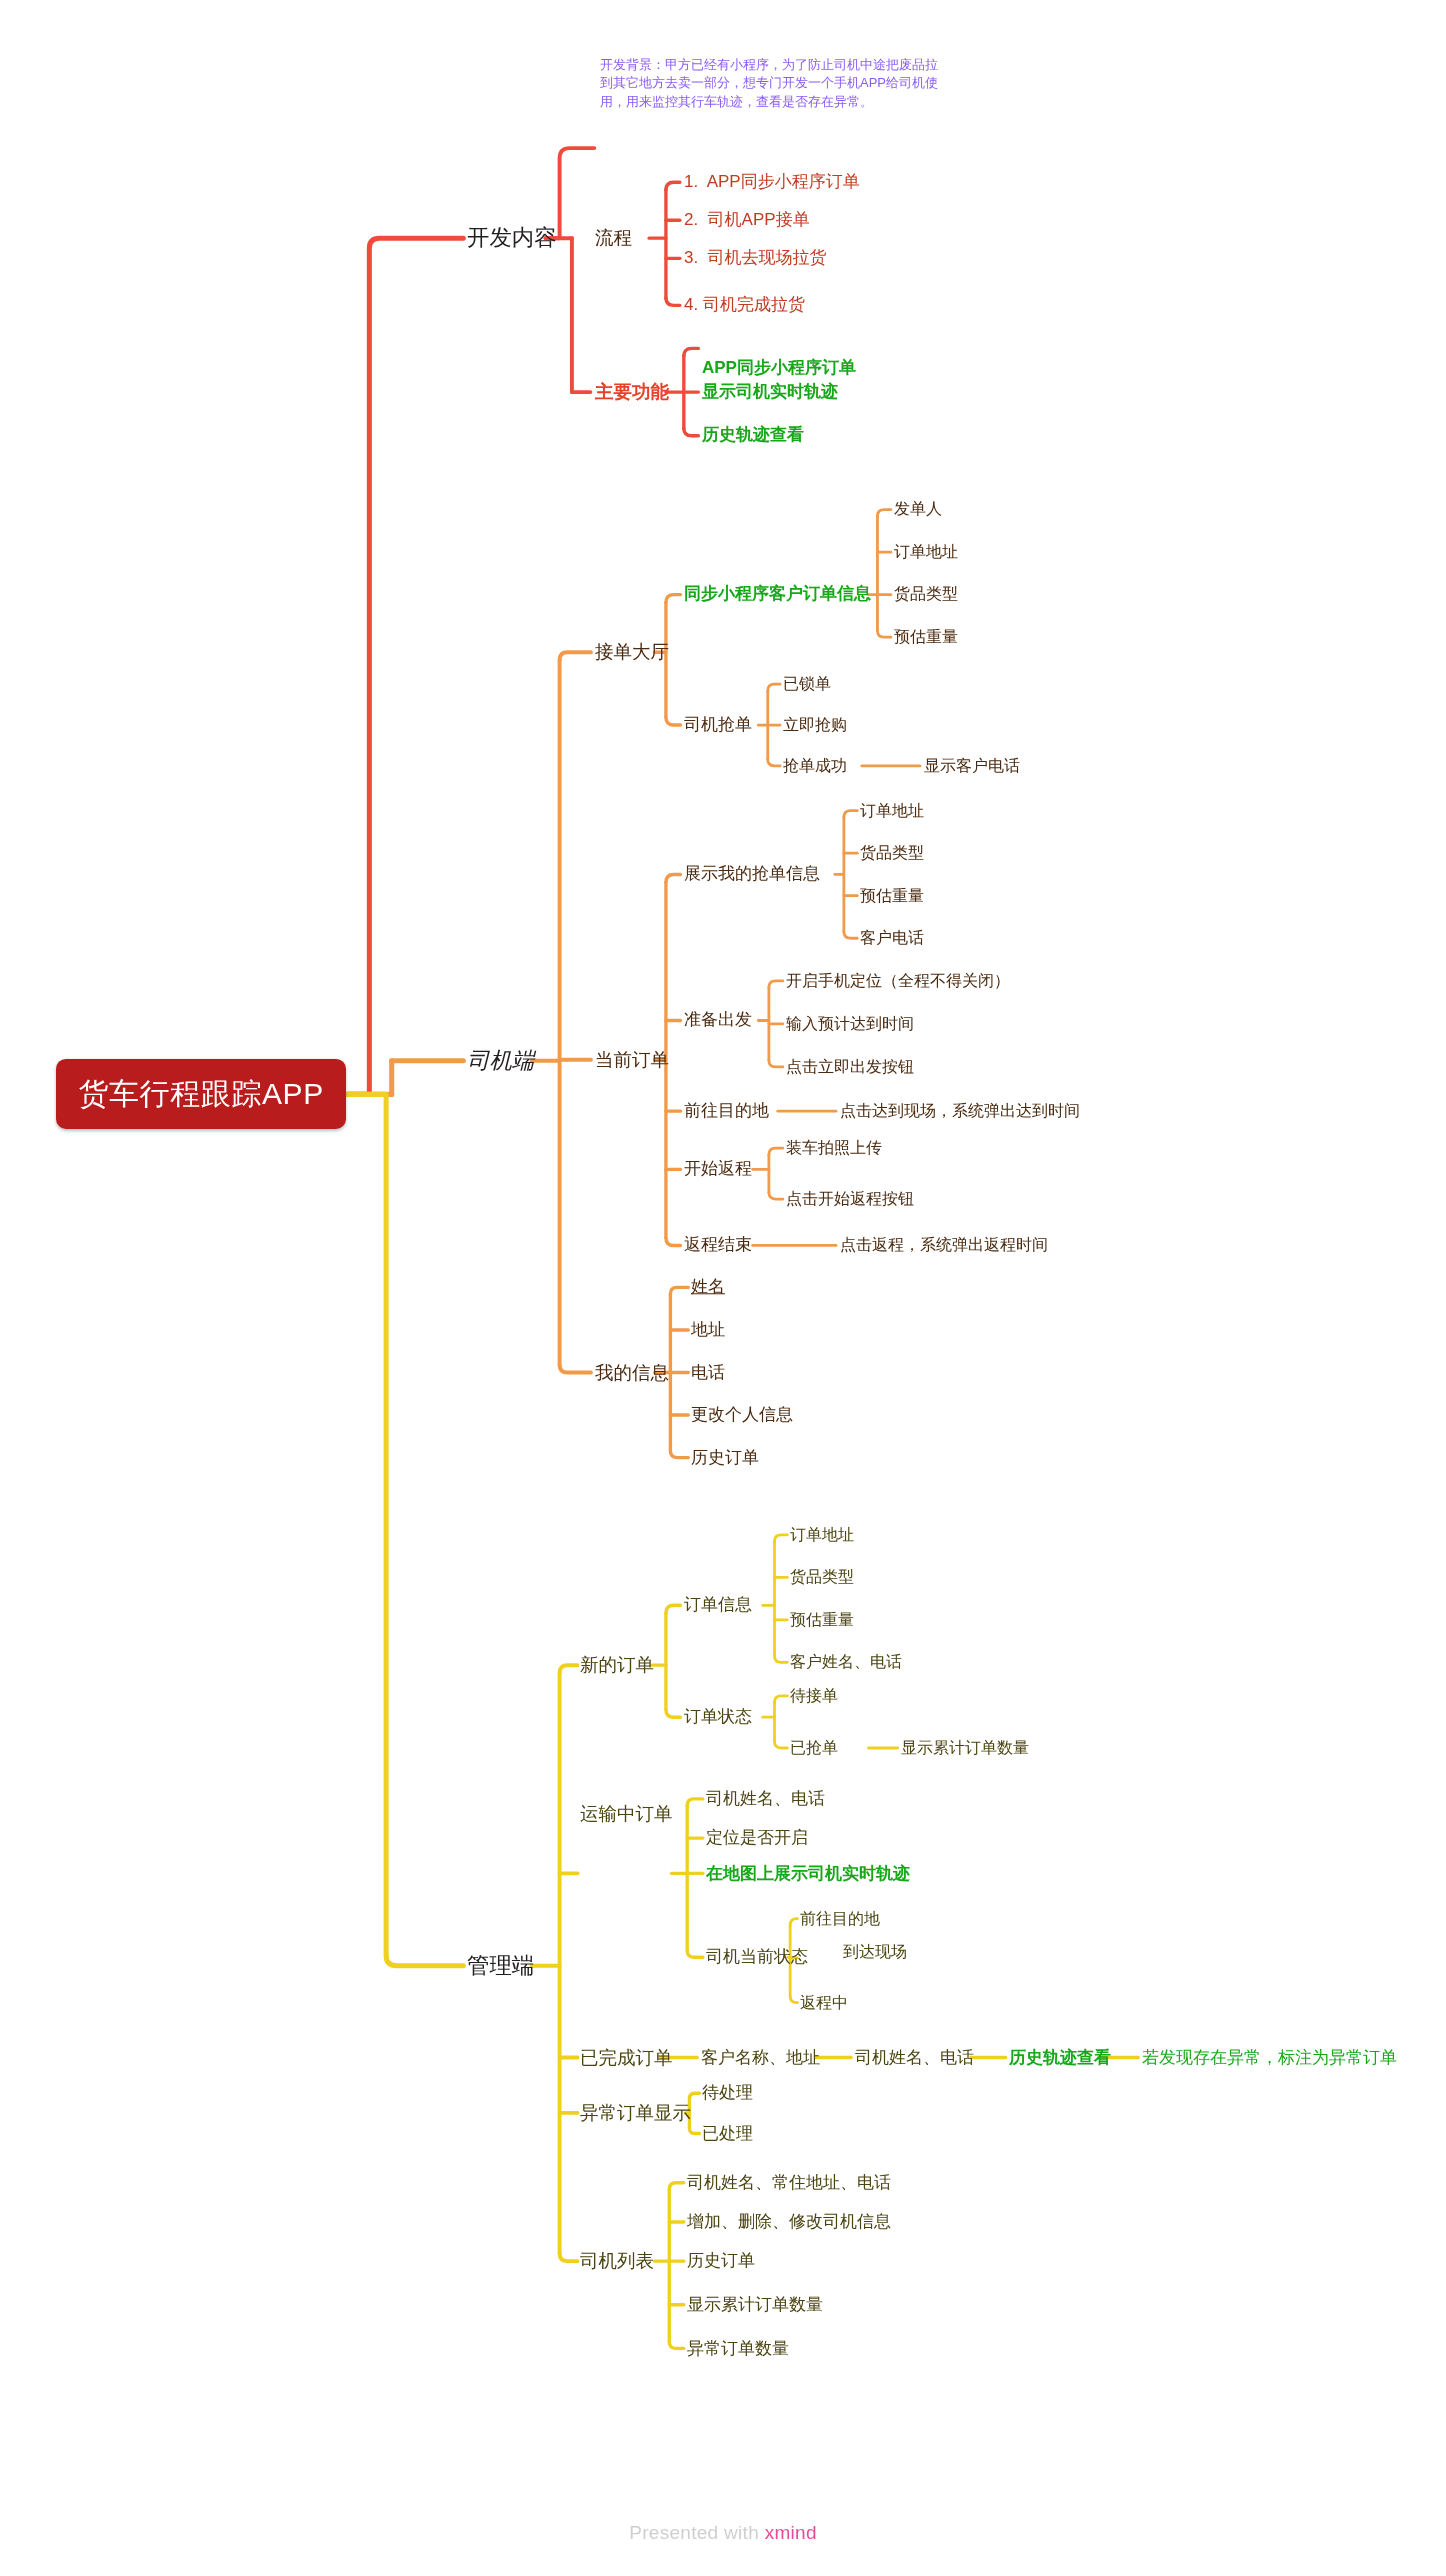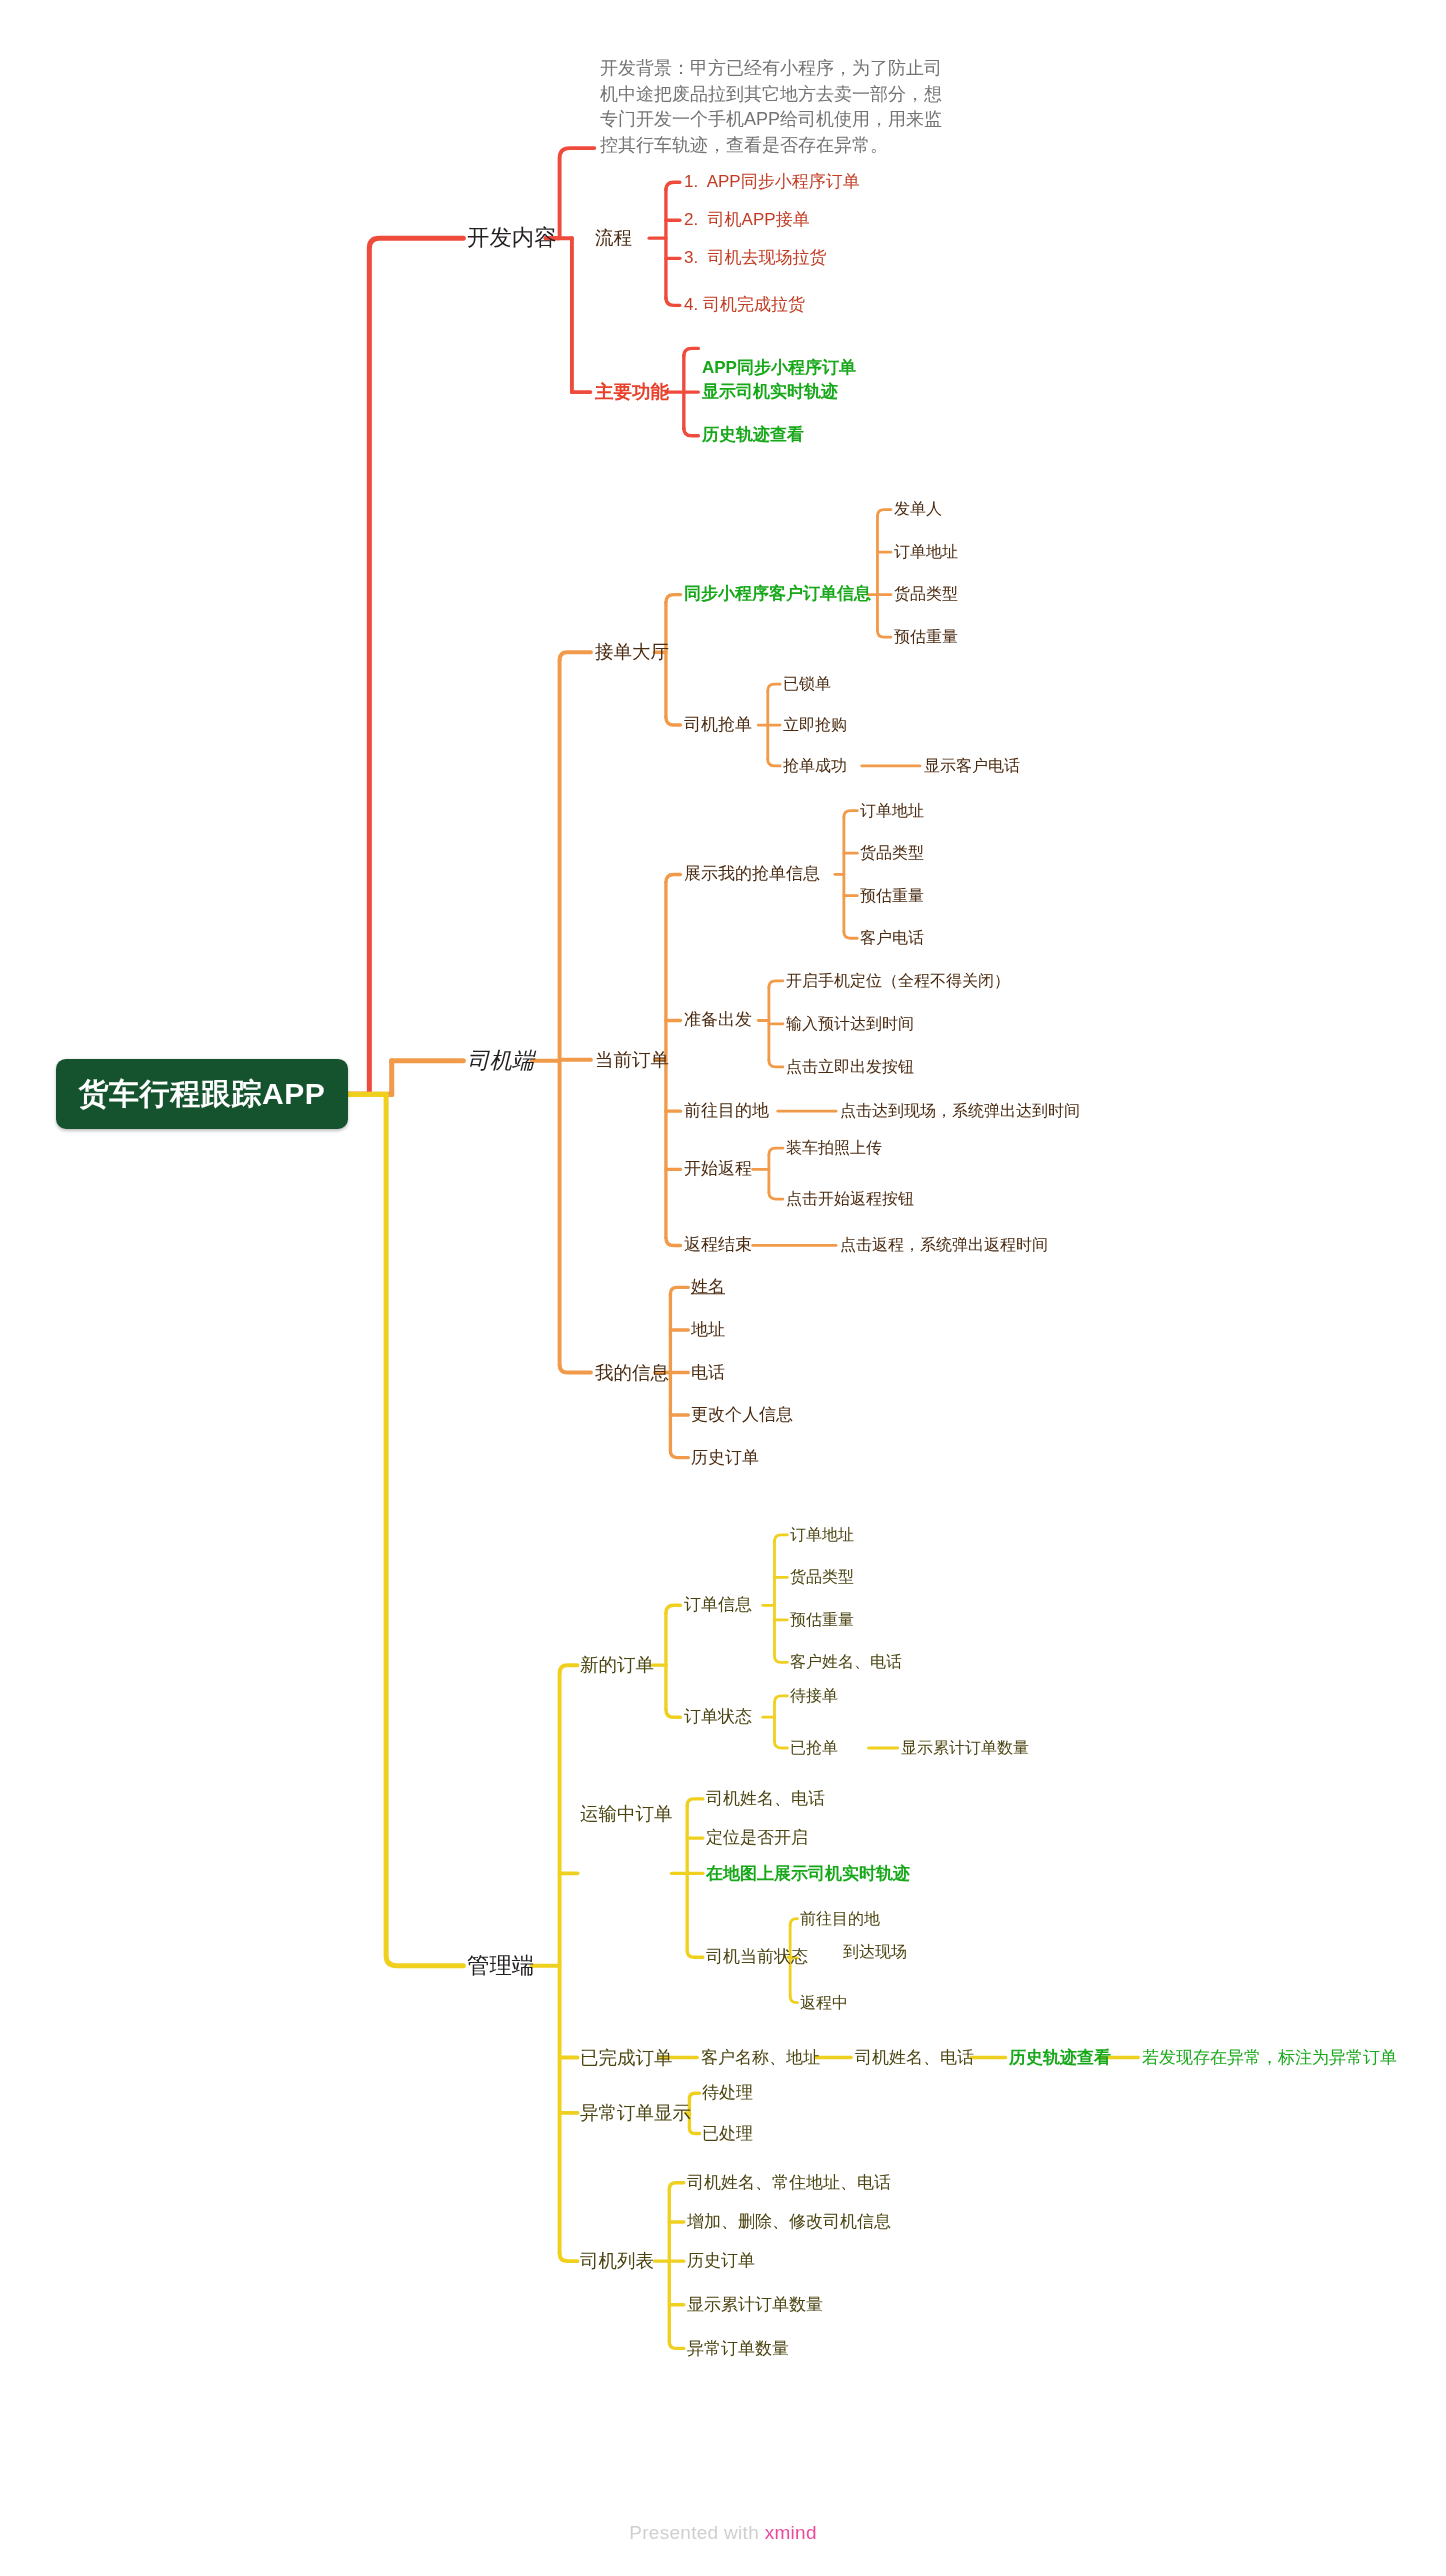--- a/index.html
+++ b/index.html
@@ -26,45 +26,45 @@
   }
   .node {
     position: absolute;
     white-space: pre;
     line-height: 1.38;
     transform: translateY(-50%);
   }
   .root-node {
     position: absolute;
     transform: translateY(-50%);
-    background: #14532d;
+    background: #b91c1c;
     color: #ffffff;
     border-radius: 10px;
     padding: 14.6px 22.4px;
     font-size: 30px;
-    font-weight: 700;
+    font-weight: 400;
     letter-spacing: 0.6px;
     white-space: pre;
     box-shadow: 0 1.1px 3.4px rgba(0,0,0,.25);
   }
   .lvl1 { font-size: 22.4px; color: #231f20; }
   .lvl2 { font-size: 18.5px; }
   .lvl3 { font-size: 17px; }
   .lvl4 { font-size: 16px; }
   .c-brown  { color: #4a2a10; }
   .c-dark   { color: #231f20; }
   .c-olive  { color: #4a4410; }
   .c-red    { color: #e8402a; font-weight: bold; }
   .c-green  { color: #17a81a; font-weight: bold; }
   .c-redtxt { color: #c23b22; }
   .note {
     position: absolute;
-    font-size: 18px;
+    font-size: 13px;
     line-height: 1.42;
-    color: #737373;
+    color: #8b5cf6;
     white-space: pre-line;
     width: 347px;
   }
   .footer {
     position: absolute;
     left: 0; right: 0;
     text-align: center;
     color: #cfcfcf;
     font-size: 19px;
     letter-spacing: 0.3px;

